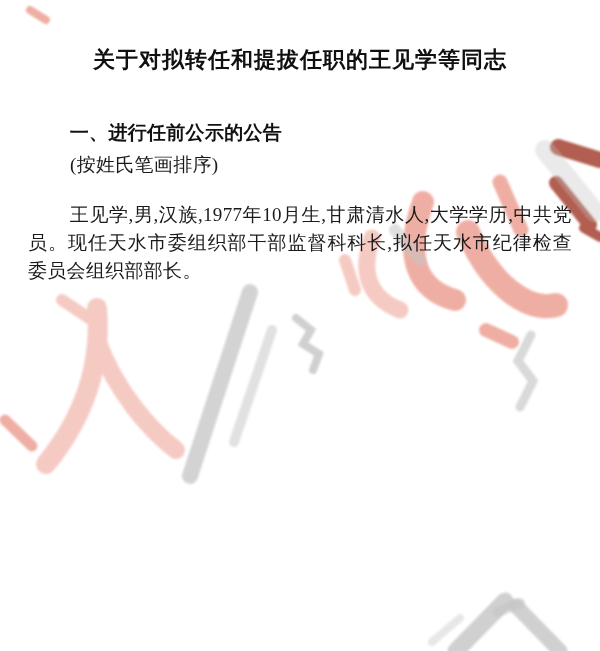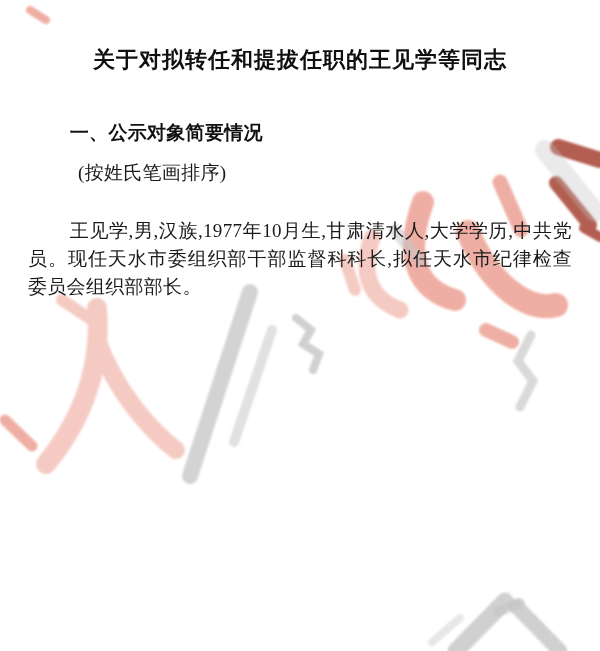--- a/index.html
+++ b/index.html
@@ -29,25 +29,25 @@
     font-size:19px;line-height:28px;color:#1a1a1a;
     text-indent:2.2em;text-align:justify;letter-spacing:.3px;
   }
   .intro{margin-top:52px;}
   .section-heading{
     margin:43px 0 0 0;
     font-size:19px;line-height:28px;color:#111;
     font-weight:700;text-indent:2.2em;letter-spacing:.3px;
   }
   .section-note{
-    margin:12px;
+    margin:4px;
     font-size:19px;line-height:28px;color:#1a1a1a;
     text-indent:2.0em;letter-spacing:.3px;
   }
-  .profile{margin-top:30px;}
+  .profile{margin-top:22px;}
 </style>
 </head>
 <body>
 
 <div class="page">
 
   <svg class="watermark" width="600" height="651" viewBox="0 0 600 651">
     <defs>
       <filter id="soft" x="-20%" y="-20%" width="140%" height="140%">
         <feGaussianBlur stdDeviation="1.3"></feGaussianBlur>
@@ -91,21 +91,21 @@
     </g>
   </svg>
 
   <div class="content">
 
     <h1 class="doc-title">
       <span class="tl">关于对拟转任和提拔任职的王见学等同志</span>
     </h1>
 
 
-    <p class="section-heading">一、公示对象简要情况</p>
+    <p class="section-heading">一、进行任前公示的公告</p>
 
     <p class="section-note">(按姓氏笔画排序)</p>
 
     <p class="body-para profile">王见学,男,汉族,1977年10月生,甘肃清水人,大学学历,中共党员。现任天水市委组织部干部监督科科长,拟任天水市纪律检查委员会组织部部长。</p>
 
 
   </div>
 </div>
 
 </body></html>

